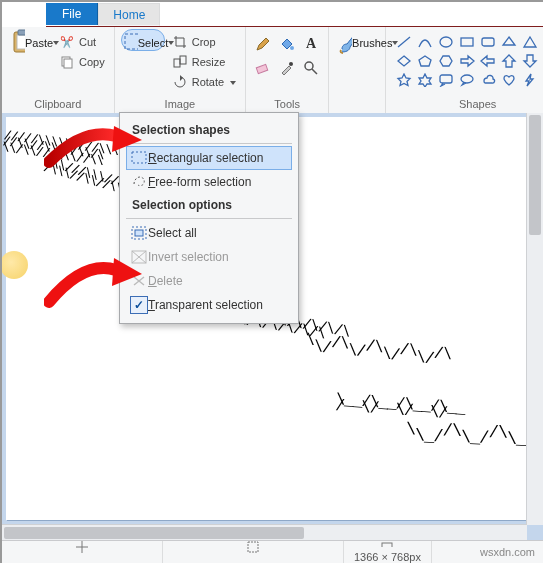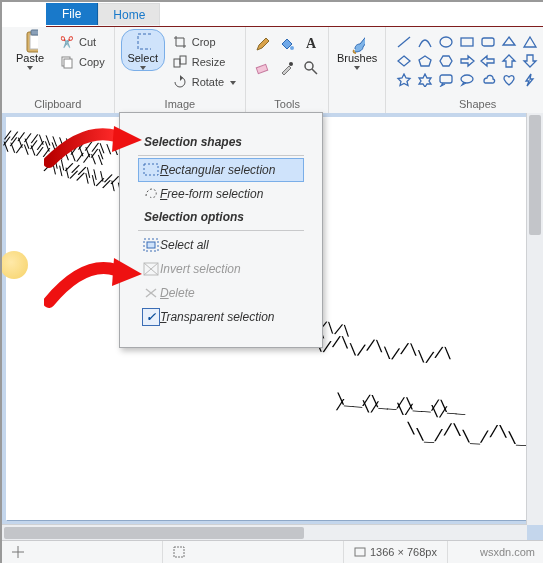--- a/index.html
+++ b/index.html
@@ -13,42 +13,42 @@
   .tab{padding:4px 14px 3px;color:#444;cursor:pointer;border:1px solid transparent;
     border-bottom:none;}
   .tab.active{background:#e5e5e5;border-color:#dadbdc;border-bottom:1px solid #f5f6f7;
     margin-bottom:-1px;color:#1979ca;}
   
   .ribbon{display:flex;height:86px;background:#f5f6f7;border-bottom:1px solid #c9cacd;}
   .group{display:flex;flex-direction:column;border-right:1px solid #dcddde;
     padding:2px 6px 0;align-items:center;}
   .group-body{flex:1;display:flex;align-items:flex-start;gap:4px;}
   .group-label{font-size:11px;color:#666;text-align:center;padding:2px 0 3px;}
-  .big-btn{display:flex;flex-direction:column;align-items:center;justify-content:flex-start;
+  .big-btn{display:flex;flex-direction:row;align-items:center;justify-content:flex-start;
     width:42px;padding-top:4px;cursor:pointer;border:1px solid transparent;border-radius:2px;}
   .big-btn.active{background:#cfe3fb;border-color:#7aaee8;border-radius:13px;}
   .big-btn .lbl{font-size:11px;margin-top:2px;line-height:12px;text-align:center;}
   .caret{width:0;height:0;border-left:3px solid transparent;border-right:3px solid transparent;
     border-top:4px solid #555;margin-top:2px;}
   .small-stack{display:flex;flex-direction:column;gap:2px;padding-top:4px;}
   .small-btn{display:flex;align-items:center;gap:4px;font-size:11px;color:#444;
     padding:1px 3px;cursor:pointer;border-radius:2px;}
   .ic{width:16px;height:16px;display:inline-flex;align-items:center;justify-content:center;}
   .tool-grid{display:grid;grid-template-columns:repeat(3,22px);grid-auto-rows:22px;
     gap:2px;padding-top:4px;}
   .tool-cell{display:flex;align-items:center;justify-content:center;cursor:pointer;
     border-radius:2px;}
   .shape-grid{display:grid;grid-template-columns:repeat(8,20px);grid-auto-rows:18px;
     gap:1px;padding:4px 2px 0;}
   .shape-cell{display:flex;align-items:center;justify-content:center;cursor:pointer;}
   .shape-cell svg{stroke:#3b6db5;fill:none;stroke-width:1.3;}
   
   .dropdown{position:absolute;left:117px;top:110px;width:166px;background:#f5f6f7;
     border:1px solid #a7a9ac;box-shadow:2px 3px 6px rgba(0,0,0,.25);z-index:50;
-    padding:18px;font-style:italic;}
+    padding:6px;}
   .dd-head{font-weight:600;font-size:12px;padding:4px 6px;color:#333;}
   .dd-sep{height:1px;background:#c8c9cb;margin:2px 0;}
   .dd-item{display:flex;align-items:center;padding:3px 6px 3px 4px;
     cursor:pointer;color:#333;font-size:12px;}
   .dd-item.hover{background:#cfe3fb;border:1px solid #7aaee8;padding:2px 5px 2px 3px;}
   .dd-item.disabled{color:#9a9a9a;cursor:default;}
   .dd-ic{width:18px;height:18px;display:flex;align-items:center;justify-content:center;
     flex:0 0 18px;}
   .check{width:16px;height:16px;border:1px solid #3b6db5;background:#e8f0fb;
     display:flex;align-items:center;justify-content:center;color:#0b4e9b;font-size:12px;
@@ -69,21 +69,21 @@
   .hscroll{position:absolute;left:0;right:16px;bottom:0;height:16px;background:#eceef1;
     border-top:1px solid #cfd1d4;}
   .hscroll .thumb{position:absolute;top:2px;bottom:2px;left:2px;width:300px;background:#c3c5c9;
     border-radius:2px;}
   
   .arrow{position:absolute;z-index:60;pointer-events:none;}
   
   .status{position:absolute;left:0;right:0;bottom:0;height:22px;background:#f5f6f7;
     border-top:1px solid #c9cacd;display:flex;align-items:center;font-size:11px;color:#555;}
   .status .cell{display:flex;align-items:center;gap:4px;padding:0 10px;height:100%;
-    border-right:1px solid #dcddde;}
+    border-right:1px solid #dcddde;flex-direction:column;}
   .watermark{margin-left:auto;padding-right:8px;color:#888;}
 </style>
 </head>
 <body>
 
 <div class="tab-row">
   <div class="file-tab">File</div>
   <div class="tab active">Home</div>
 </div>
 

